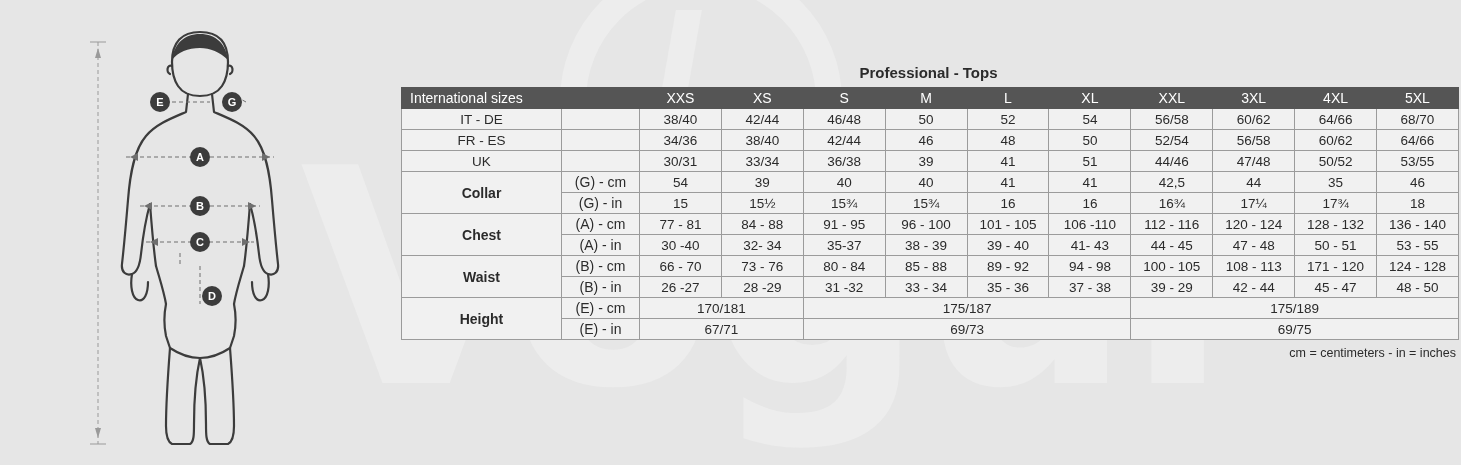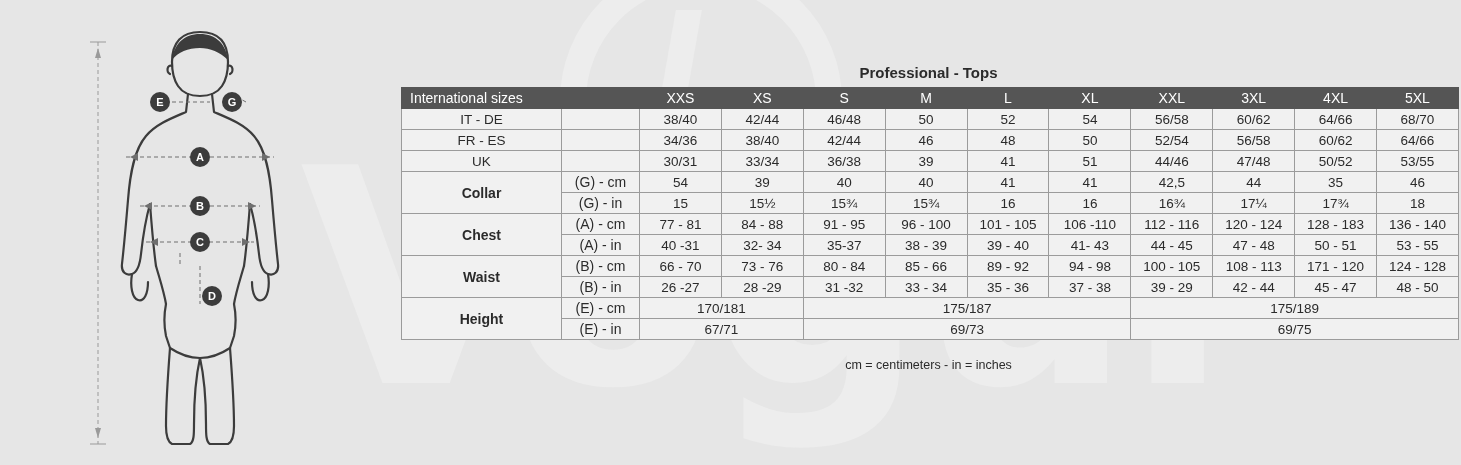--- a/index.html
+++ b/index.html
@@ -122,23 +122,23 @@
     text-align: left;
     padding-left: 6px;
     background: #dedede;
     font-size: 14px;
   }
   td.blank {
     background: #dedede;
   }
   .footnote {
     width: 1055px;
-    text-align: center;
+    text-align: right;
     font-size: 12.5px;
-    margin-top: 18px;
+    margin-top: 6px;
     color: #2b2b2b;
   }
   
   col.c-label { width: 160px; }
   col.c-unit  { width: 78px; }
   col.c-size  { width: 81.9px; }
 </style>
 </head>
 <body>
 
@@ -349,45 +349,45 @@
         <td class="rowlabel grp" rowspan="2">Chest</td>
         <td class="unit">(A) - cm</td>
         <td>77 - 81</td>
         <td>84 - 88</td>
         <td>91 - 95</td>
         <td>96 - 100</td>
         <td>101 - 105</td>
         <td>106 -110</td>
         <td>112 - 116</td>
         <td>120 - 124</td>
-        <td>128 - 183</td>
+        <td>128 - 132</td>
         <td>136 - 140</td>
       </tr>
 
       <tr>
         <td class="unit">(A) - in</td>
-        <td>40 -31</td>
+        <td>30 -40</td>
         <td>32- 34</td>
         <td>35-37</td>
         <td>38 - 39</td>
         <td>39 - 40</td>
         <td>41- 43</td>
         <td>44 - 45</td>
         <td>47 - 48</td>
         <td>50 - 51</td>
         <td>53 - 55</td>
       </tr>
 
       <tr>
         <td class="rowlabel grp" rowspan="2">Waist</td>
         <td class="unit">(B) - cm</td>
         <td>66 - 70</td>
         <td>73 - 76</td>
         <td>80 - 84</td>
-        <td>85 - 66</td>
+        <td>85 - 88</td>
         <td>89 - 92</td>
         <td>94 - 98</td>
         <td>100 - 105</td>
         <td>108 - 113</td>
         <td>171 - 120</td>
         <td>124 - 128</td>
       </tr>
 
       <tr>
         <td class="unit">(B) - in</td>

